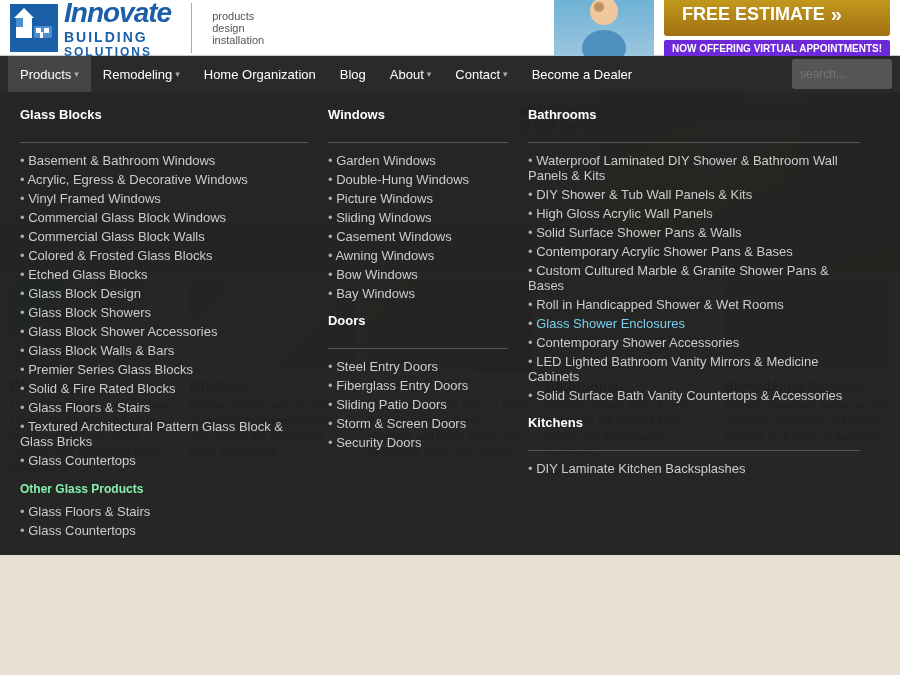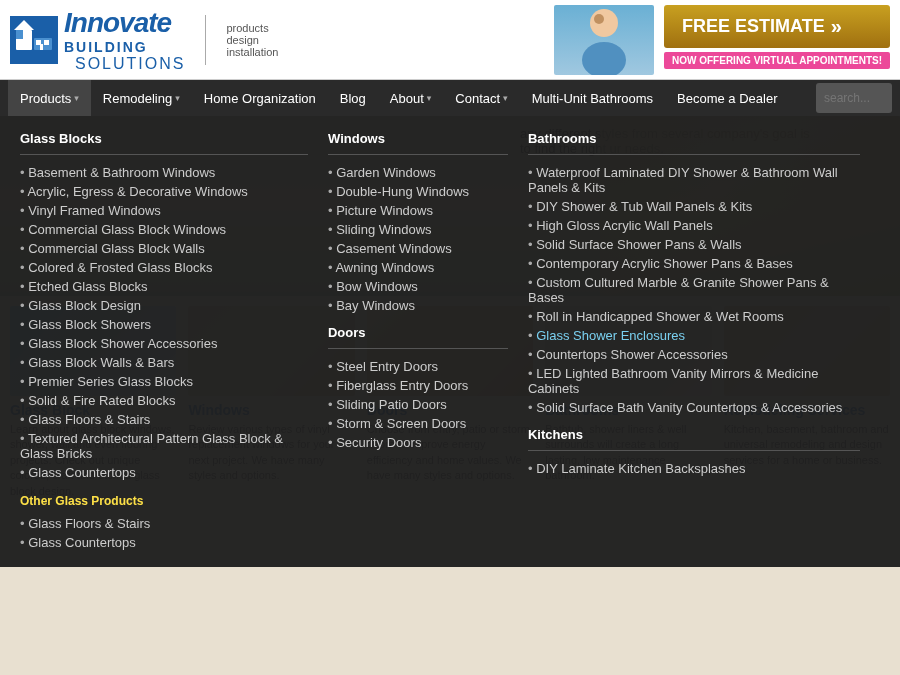--- a/index.html
+++ b/index.html
@@ -1,50 +1,50 @@
 <!DOCTYPE html>
 <html><head>
   <meta charset="utf-8">
   <style>
     * { margin: 0; padding: 0; box-sizing: border-box; }
     body { font-family: Arial, sans-serif; font-size: 13px; background: #e8e0d0; width: 900px; height: 675px; overflow: hidden; }
 
     
-    .header { display: flex; align-items: center; background: #fff; padding: 8px 10px; border-bottom: 1px solid #ccc; height: 80px; }
+    .header { display: flex; align-items: center; background: #fff; padding: 8px 10px; border-bottom: 1px solid #ccc; height: 56px; }
     .logo-area { display: flex; align-items: center; gap: 10px; }
     .logo-box { display: flex; align-items: center; gap: 6px; }
     .logo-icon { width: 48px; height: 48px; background: #1a5fa8; display: flex; align-items: center; justify-content: center; }
     .logo-icon svg { width: 40px; height: 40px; }
     .logo-text { display: flex; flex-direction: column; }
     .logo-innovate { font-size: 28px; font-weight: 900; color: #1a5fa8; font-style: italic; letter-spacing: -1px; }
     .logo-building { font-size: 14px; color: #1a5fa8; letter-spacing: 2px; font-weight: bold; }
-    .logo-solutions { font-size: 16px; color: #1a5fa8; letter-spacing: 2px; font-weight: normal; margin-left: 11px; }
+    .logo-solutions { font-size: 12px; color: #1a5fa8; letter-spacing: 2px; font-weight: bold; }
     .logo-divider { width: 1px; height: 50px; background: #aaa; margin: 0 10px; }
     .logo-taglines { display: flex; flex-direction: column; font-size: 11px; color: #555; }
     .header-right { margin-left: auto; display: flex; gap: 10px; }
     .header-person { width: 100px; height: 70px; background: linear-gradient(180deg, #6ab0d4 0%, #a0c8e0 100%); display: flex; align-items: center; justify-content: center; overflow: hidden; border-radius: 2px; }
     .free-estimate-btn { background: linear-gradient(180deg, #c8a020 0%, #a07010 100%); color: #fff; font-size: 18px; font-weight: bold; padding: 10px 18px; border-radius: 3px; display: flex; align-items: center; gap: 6px; cursor: pointer; }
     .free-estimate-btn .chevron { font-size: 20px; }
-    .virtual-appt { background: #ec4899; color: white; font-size: 10px; font-weight: bold; padding: 3px 8px; text-align: center; border-radius: 2px; white-space: nowrap; }
+    .virtual-appt { background: #6d28d9; color: white; font-size: 10px; font-weight: bold; padding: 3px 8px; text-align: center; border-radius: 2px; white-space: nowrap; }
 
     
     .nav-bar { background: #2a2a2a; display: flex; align-items: center; padding: 0 8px; height: 36px; position: relative; z-index: 100; }
     .nav-item { color: #fff; padding: 0 12px; height: 36px; display: flex; align-items: center; cursor: pointer; font-size: 13px; gap: 3px; white-space: nowrap; }
     .nav-item:hover, .nav-item.active { background: #444; }
     .nav-arrow { font-size: 9px; color: #aaa; }
-    .search-box { margin-left: auto; background: #555; border: none; color: #ccc; padding: 8px 8px; border-radius: 3px; font-size: 12px; width: 76px; }
+    .search-box { margin-left: auto; background: #555; border: none; color: #ccc; padding: 8px 8px; border-radius: 3px; font-size: 12px; width: 100px; }
 
     
     .mega-dropdown { position: absolute; top: 36px; left: 0; background: rgba(30,30,30,0.96); color: #ddd; display: flex; gap: 0; padding: 15px 20px; z-index: 200; min-width: 660px; }
     .dropdown-col { min-width: 200px; padding-right: 20px; }
-    .dropdown-col h3 { color: #fff; font-size: 13px; font-weight: bold; margin-bottom: 8px; border-bottom: 1px solid #555; padding-bottom: 8px; }
+    .dropdown-col h3 { color: #fff; font-size: 13px; font-weight: bold; margin-bottom: 8px; border-bottom: 1px solid #555; padding-bottom: 20px; }
     .dropdown-col ul { list-style: none; }
     .dropdown-col ul li { padding: 2px 0; font-size: 13px; color: #ccc; cursor: pointer; }
     .dropdown-col ul li::before { content: "• "; color: #aaa; }
-    .dropdown-col h4 { color: #fde047; font-size: 12px; font-weight: bold; margin-top: 12px; margin-bottom: 6px; }
+    .dropdown-col h4 { color: #86efac; font-size: 12px; font-weight: bold; margin-top: 12px; margin-bottom: 6px; }
     .dropdown-col .sub-section { margin-top: 10px; }
     .dropdown-bathrooms-col { min-width: 230px; }
     .highlight-item { color: #7ad0f0 !important; }
 
     
     .content-area { display: flex; padding: 10px; gap: 12px; background: #e8e0d0; }
     .content-card { flex: 1; }
     .content-img { width: 100%; height: 90px; background: #aaa; border-radius: 2px; overflow: hidden; }
     .content-img-glass { background: linear-gradient(135deg, #7abcd4 0%, #a0c4d0 50%, #c8d8e0 100%); }
     .content-img-windows { background: linear-gradient(135deg, #c8b890 0%, #d0c098 50%, #c0b080 100%); }
@@ -120,23 +120,20 @@
     <div class="nav-item">
       <span>Blog</span>
     </div>
     <div class="nav-item">
       <span>About</span>
       <span class="nav-arrow">▾</span>
     </div>
     <div class="nav-item">
       <span>Contact</span>
       <span class="nav-arrow">▾</span>
-    </div>
-    <div class="nav-item">
-      <span>Multi-Unit Bathrooms</span>
     </div>
     <div class="nav-item">
       <span>Become a Dealer</span>
     </div>
     <input class="search-box" type="text" placeholder="search..." style="">
   </div>
 
   <div class="mega-dropdown">
 
     <div class="dropdown-col">
@@ -196,21 +193,21 @@
       <h3>Bathrooms</h3>
       <ul>
         <li>Waterproof Laminated DIY Shower &amp; Bathroom Wall Panels &amp; Kits</li>
         <li>DIY Shower &amp; Tub Wall Panels &amp; Kits</li>
         <li>High Gloss Acrylic Wall Panels</li>
         <li>Solid Surface Shower Pans &amp; Walls</li>
         <li>Contemporary Acrylic Shower Pans &amp; Bases</li>
         <li>Custom Cultured Marble &amp; Granite Shower Pans &amp; Bases</li>
         <li>Roll in Handicapped Shower &amp; Wet Rooms</li>
         <li class="highlight-item">Glass Shower Enclosures</li>
-        <li>Countertops Shower Accessories</li>
+        <li>Contemporary Shower Accessories</li>
         <li>LED Lighted Bathroom Vanity Mirrors &amp; Medicine Cabinets</li>
         <li>Solid Surface Bath Vanity Countertops &amp; Accessories</li>
       </ul>
       <div class="sub-section">
         <h3>Kitchens</h3>
         <ul>
           <li>DIY Laminate Kitchen Backsplashes</li>
         </ul>
       </div>
     </div>

